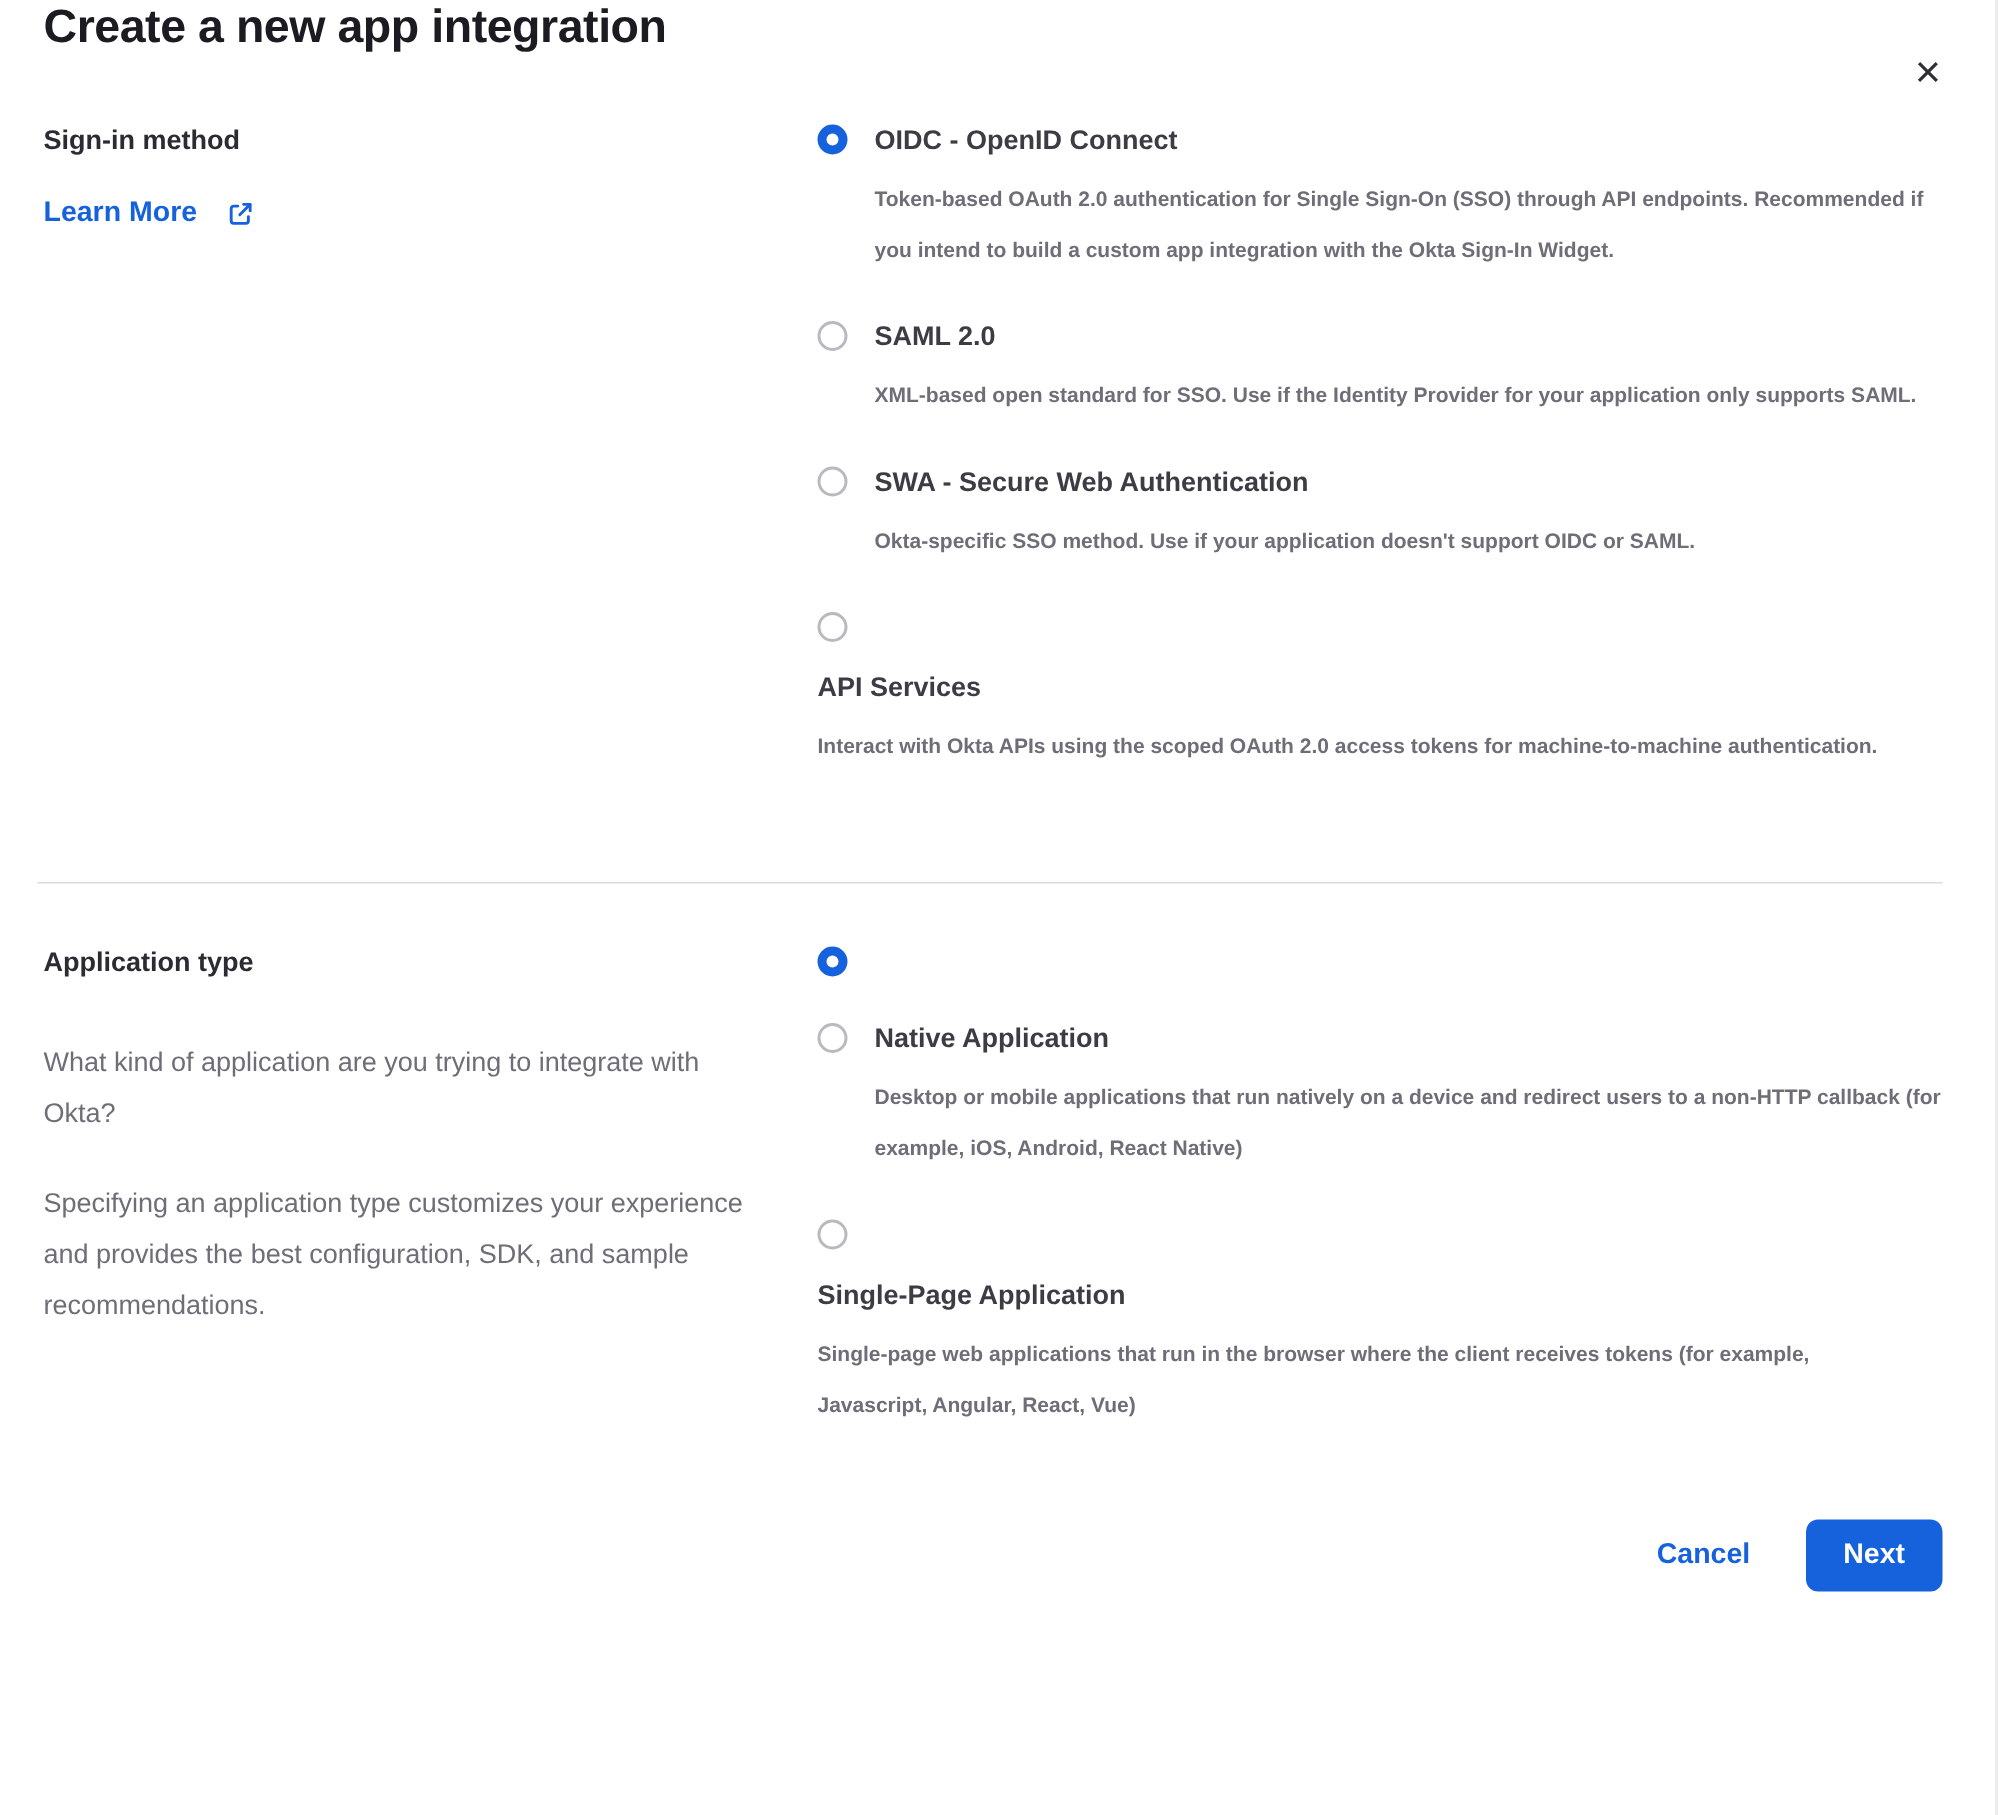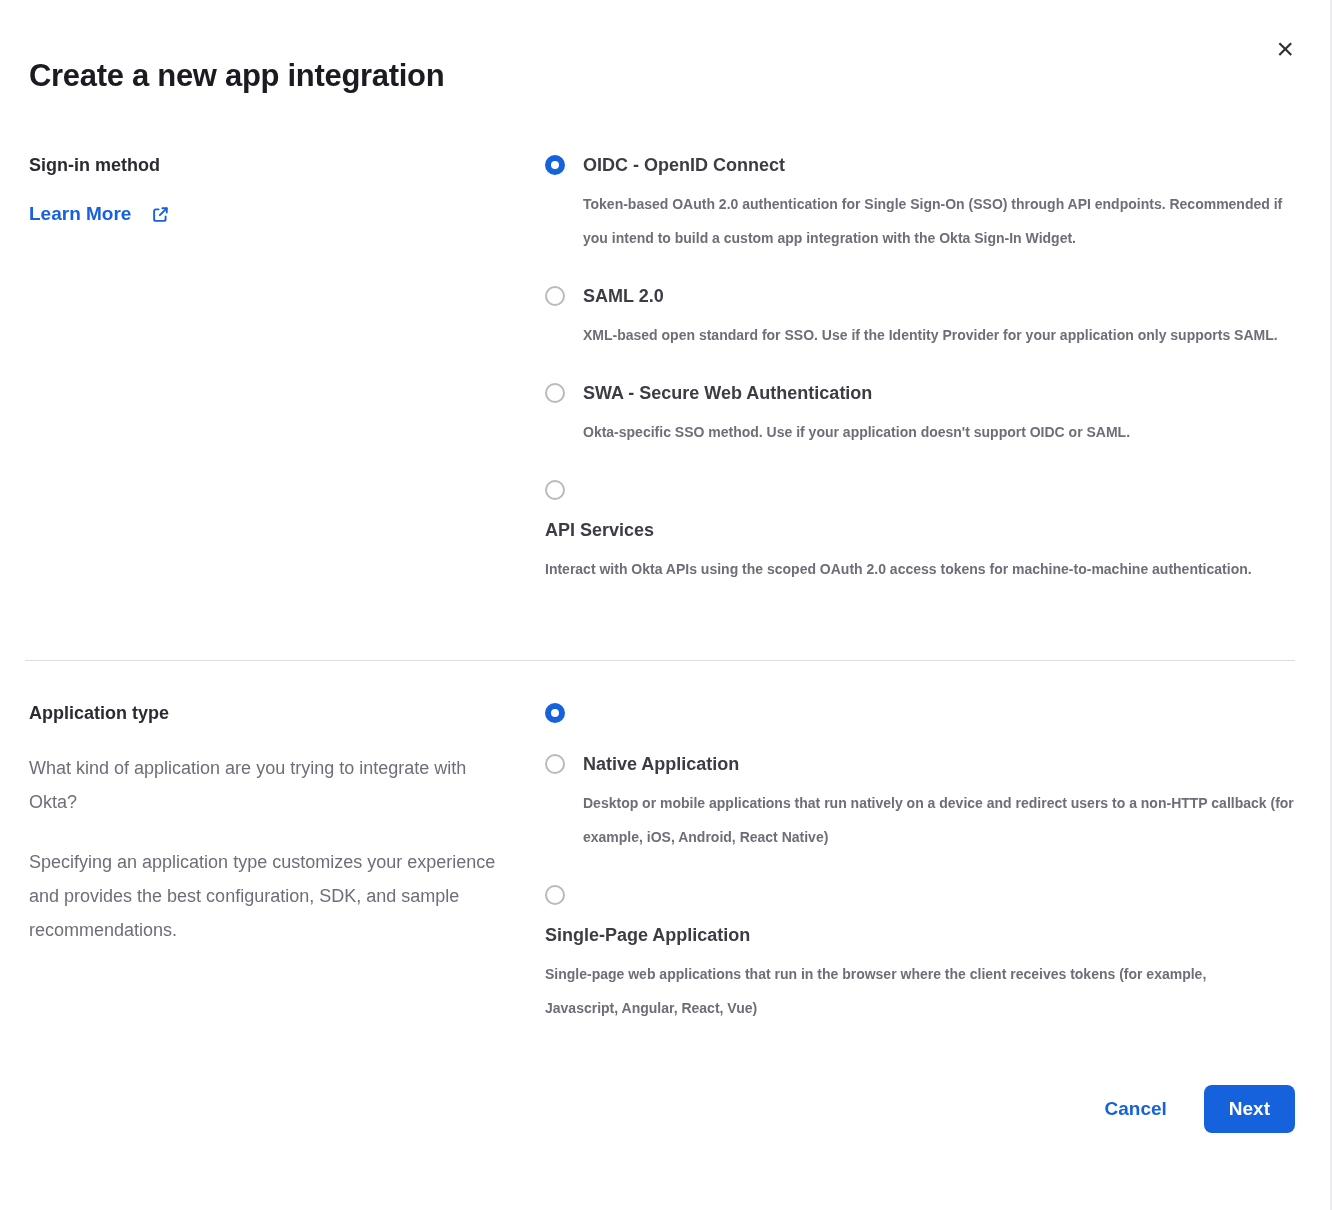--- a/index.html
+++ b/index.html
@@ -19,44 +19,43 @@
     border-right:2px solid #ededf0;
     overflow:hidden;
   }
   .modal{padding:0 35px 0 29px;}
   .close-btn{
     position:absolute;top:34px;right:36px;
     font-size:30px;line-height:1;color:#2f2f36;
     cursor:pointer;font-weight:400;user-select:none;
   }
   .modal-title{
-    padding-top:58px;
     font-size:31px;font-weight:700;letter-spacing:-0.3px;
     color:#1b1b22;
   }
   .section{
     display:grid;
     grid-template-columns:516px 1fr;
-    margin-top:59px;
+    margin-top:45px;
   }
   .section-left .section-label{
     font-size:18px;font-weight:700;color:#2b2b33;
     line-height:24px;
   }
   .learn-more{
     margin-top:26px;display:inline-flex;align-items:center;gap:21px;
     color:var(--primary-blue);font-size:19px;font-weight:700;
     cursor:pointer;text-decoration:none;
   }
   .learn-more svg{display:block;}
   .section-left p{
     font-size:18px;line-height:34px;color:var(--text-gray);
     max-width:472px;
   }
-  .section-left .para-1{margin-top:26px;}
+  .section-left .para-1{margin-top:38px;}
   .section-left .para-2{margin-top:26px;}
   .option{
     display:flex;gap:18px;margin-bottom:29px;font-weight:bold;
   }
   .option:last-child{margin-bottom:0;flex-direction:column;}
   .radio{
     width:20px;height:20px;border-radius:50%;
     border:2px solid var(--radio-border);
     flex-shrink:0;margin-top:2px;background:#fff;
     cursor:pointer;

